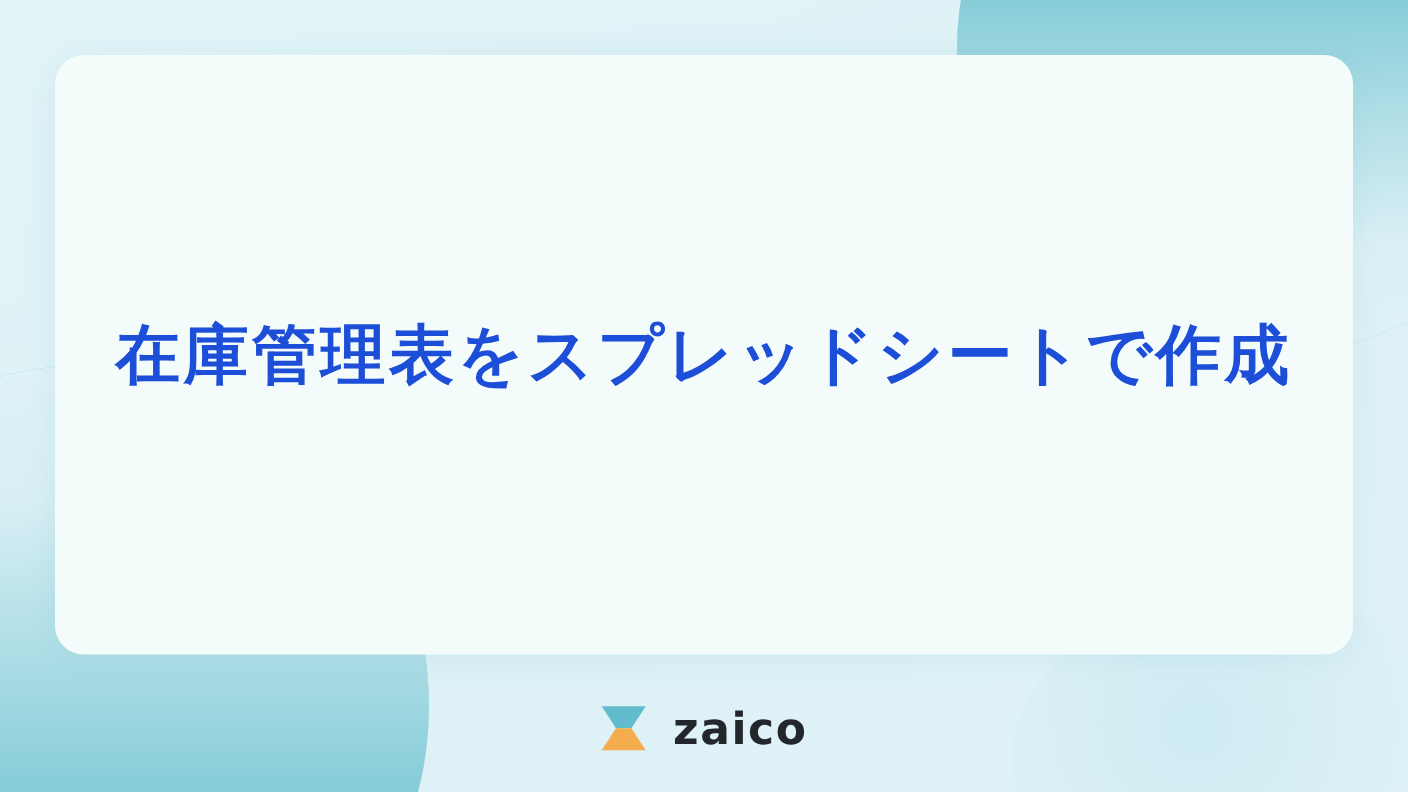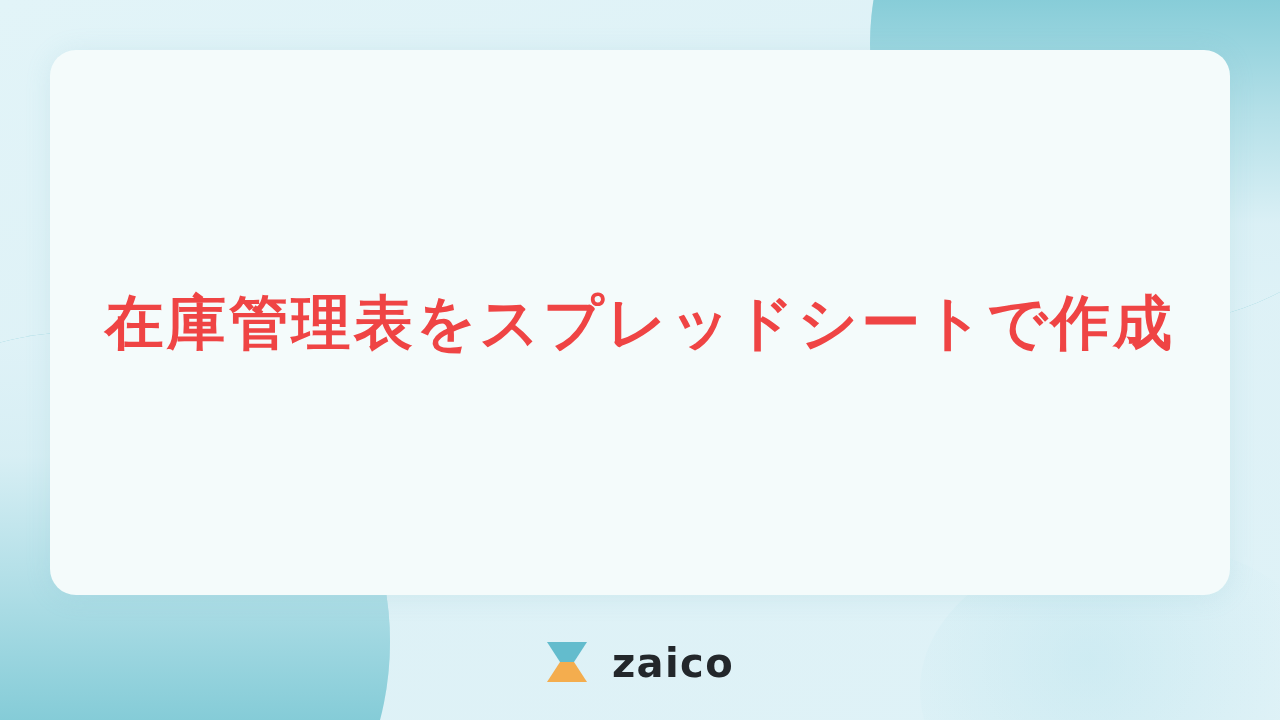--- a/index.html
+++ b/index.html
@@ -106,21 +106,21 @@
     box-shadow: 0 2px 26px rgba(120,185,200,0.16);
     display: flex;
     align-items: center;
     justify-content: center;
   }
 
   .title {
     margin: 0;
     padding: 0 30px;
     text-align: center;
-    color: #ef4444;
+    color: #1d4ed8;
     font-family: "DejaVu Sans", "Liberation Sans", sans-serif;
     font-weight: 700;
     font-size: 59px;
     line-height: 1.25;
     letter-spacing: 0.055em;
     white-space: nowrap;
   }
 
   
   .brand {

